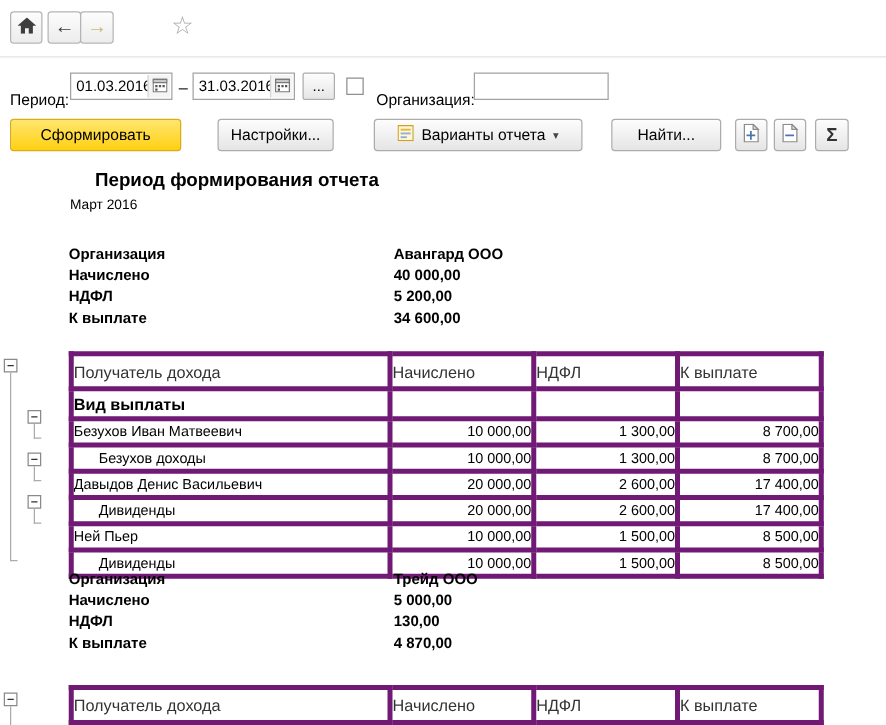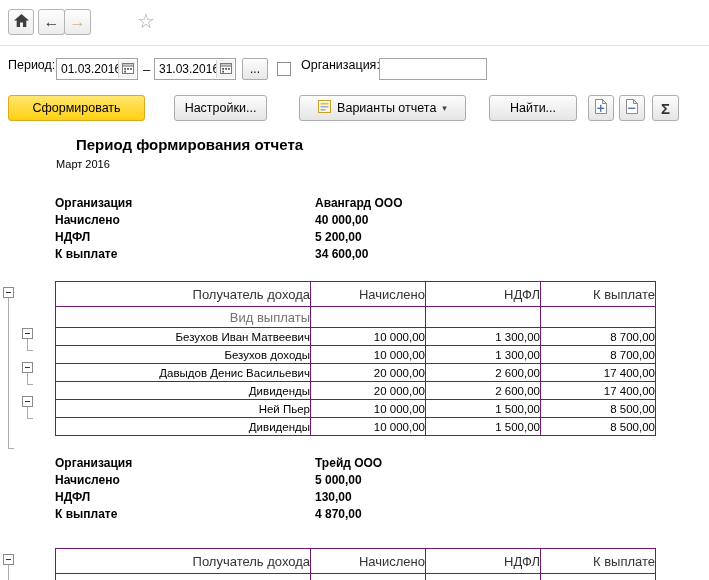--- a/index.html
+++ b/index.html
@@ -9,21 +9,21 @@
   
   .divider{position:absolute;left:0;top:45px;width:709px;height:1px;background:#E2E2E2;}
   .navbtn{position:absolute;top:9px;height:26px;border:1px solid #B4B4B4;border-radius:3px;
           background:linear-gradient(#FDFDFD,#ECECEC);display:flex;align-items:center;justify-content:center;
           padding:0;box-sizing:border-box;cursor:default;}
   .navbtn .arrow{font-size:16px;font-weight:bold;line-height:1;}
   .star{position:absolute;left:137px;top:11px;font-size:20px;color:#A6A6A6;line-height:1;}
   .wintitle{position:absolute;left:176px;top:13px;font-size:15px;color:#2B2B2B;white-space:nowrap;}
 
   
-  .flabel{position:absolute;font-size:12.5px;color:#000;top:58px;white-space:nowrap;text-align:right;}
+  .flabel{position:absolute;font-size:12.5px;color:#000;top:73px;white-space:nowrap;text-align:right;}
   .datefield{position:absolute;top:58px;height:22px;width:82px;border:1px solid #A3A3A3;background:#fff;
              box-sizing:border-box;}
   .datefield input{position:absolute;left:0;top:0;width:60px;height:20px;border:0;outline:none;
              padding:0 0 0 4px;font:12px "Liberation Sans","DejaVu Sans",sans-serif;background:transparent;}
   .calbtn{position:absolute;right:1px;top:1px;width:18px;height:18px;border:0;border-left:1px solid #D6D6D6;
           background:#F4F4F4;display:flex;align-items:center;justify-content:center;padding:0;cursor:default;}
   .dash{position:absolute;top:62px;font-size:13px;}
   .smallbtn{position:absolute;top:58px;height:22px;border:1px solid #ACACAC;border-radius:2px;
             background:linear-gradient(#FDFDFD,#E6E6E6);font:12px "Liberation Sans","DejaVu Sans",sans-serif;
             display:flex;align-items:center;justify-content:center;box-sizing:border-box;padding:0 4px;cursor:default;}
@@ -45,23 +45,23 @@
   .report{position:absolute;left:0;top:130px;width:709px;height:450px;background:#fff;overflow:hidden;}
   .rtitle{position:absolute;left:56px;top:6px;font-size:15px;font-weight:bold;white-space:nowrap;margin-left:20px;}
   .rperiod{position:absolute;left:56px;top:28px;font-size:11px;white-space:nowrap;}
 
   .orgblock{position:absolute;left:55px;width:600px;font-size:12px;font-weight:bold;}
   .orgrow{height:17px;line-height:17px;display:flex;white-space:nowrap;}
   .orgrow .lbl{width:260px;flex:0 0 260px;}
 
   table.rtable{position:absolute;border-collapse:collapse;table-layout:fixed;
                font-size:11.5px;background:#fff;}
-  table.rtable td{border:1px solid #701a75;overflow:hidden;white-space:nowrap;padding:0;text-align:right;}
+  table.rtable td{border:4px solid #701a75;overflow:hidden;white-space:nowrap;padding:0;}
   td.hd{height:24px;font-size:13px;color:#333;padding:0 6px;vertical-align:middle;}
-  td.sub{height:20px;font-size:13px;color:#737373;padding:0 6px;vertical-align:middle;}
+  td.sub{height:20px;font-size:13px;color:#000000;padding:0 6px;vertical-align:middle;font-weight:bold;}
   td.name{height:17px;padding:0 6px;vertical-align:middle;}
   td.name.detail{padding-left:20px;}
   td.num{height:17px;text-align:right;padding:0 22px 0 4px;vertical-align:middle;}
 
   
   .gbox{position:absolute;width:11px;height:11px;border:1px solid #8A8A8A;background:#fff;box-sizing:border-box;}
   .gbox::after{content:"";position:absolute;left:2px;top:4px;width:5px;height:1px;background:#333;}
   .gline{position:absolute;background:#ABABAB;}
 </style>
 </head>

